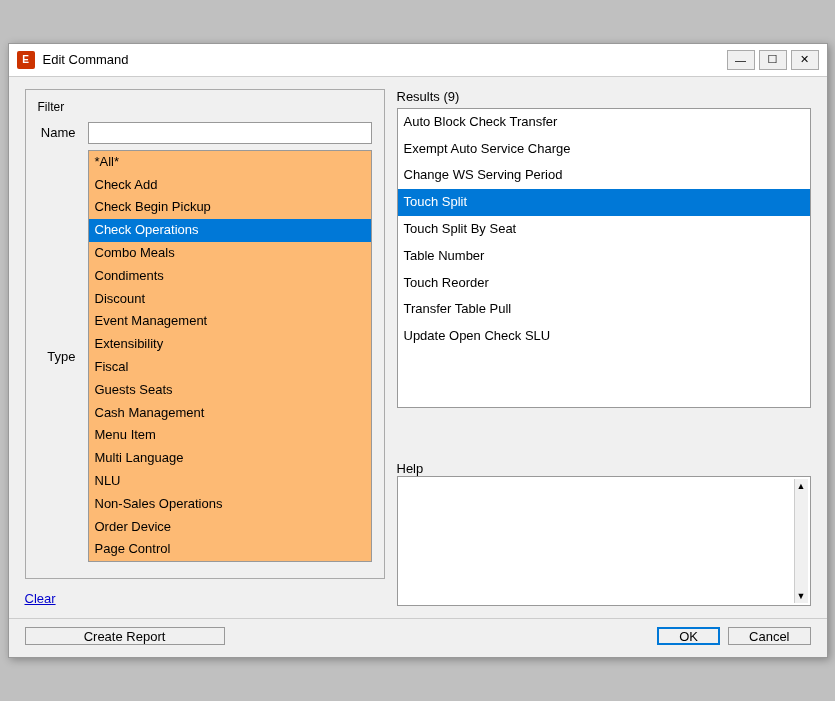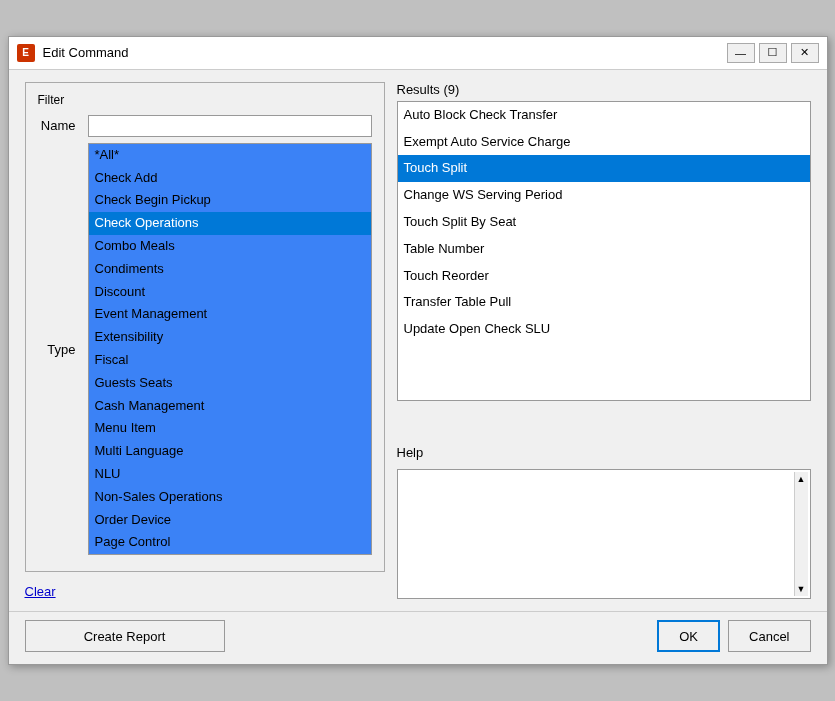--- a/index.html
+++ b/index.html
@@ -102,21 +102,21 @@
       flex: 1;
       height: 22px;
       border: 1px solid #999;
       background: white;
       padding: 0 4px;
       font-size: 13px;
     }
     .type-list {
       flex: 1;
       border: 1px solid #999;
-      background: #3b82f6;
+      background: #fdba74;
       overflow-y: auto;
       min-height: 380px;
       max-height: 430px;
     }
     .type-list-item {
       padding: 1px 6px;
       cursor: pointer;
       white-space: nowrap;
       font-size: 13px;
       line-height: 1.6;
@@ -168,21 +168,21 @@
     .results-list-item.selected {
       background: #0078d7;
       color: white;
     }
     .help-group {
       display: flex;
       flex-direction: column;
     }
     .help-label {
       font-size: 13px;
-      margin-bottom: 9px;
+      margin-bottom: 0;
     }
     .help-box {
       border: 1px solid #999;
       background: white;
       height: 130px;
       overflow-y: auto;
       padding: 4px;
       font-size: 13px;
       position: relative;
     }
@@ -203,21 +203,21 @@
 
     
     .footer {
       display: flex;
       align-items: center;
       padding: 8px 16px 12px 16px;
       border-top: 1px solid #ccc;
       gap: 8px;
     }
     .footer-btn {
-      height: 32px;
+      height: 18px;
       padding: 0 20px;
       background: #f0f0f0;
       border: 1px solid #999;
       cursor: pointer;
       font-size: 13px;
     }
     .footer-btn.primary {
       border: 2px solid #0078d7;
     }
     .create-report-btn {
@@ -289,22 +289,22 @@
       </div>
       <a class="clear-link">Clear</a>
     </div>
 
     <div class="right-panel">
       <div class="results-group">
         <div class="results-label">Results (9)</div>
         <div class="results-list" id="results-list">
             <div class="results-list-item">Auto Block Check Transfer</div>
             <div class="results-list-item">Exempt Auto Service Charge</div>
+            <div class="results-list-item">Change WS Serving Period</div>
             <div class="results-list-item selected">Touch Split</div>
-            <div class="results-list-item">Change WS Serving Period</div>
             <div class="results-list-item">Touch Split By Seat</div>
             <div class="results-list-item">Table Number</div>
             <div class="results-list-item">Touch Reorder</div>
             <div class="results-list-item">Transfer Table Pull</div>
             <div class="results-list-item">Update Open Check SLU</div>
           </div>
       </div>
       <div class="help-group">
         <div class="help-label">Help</div>
         <div class="help-box">

